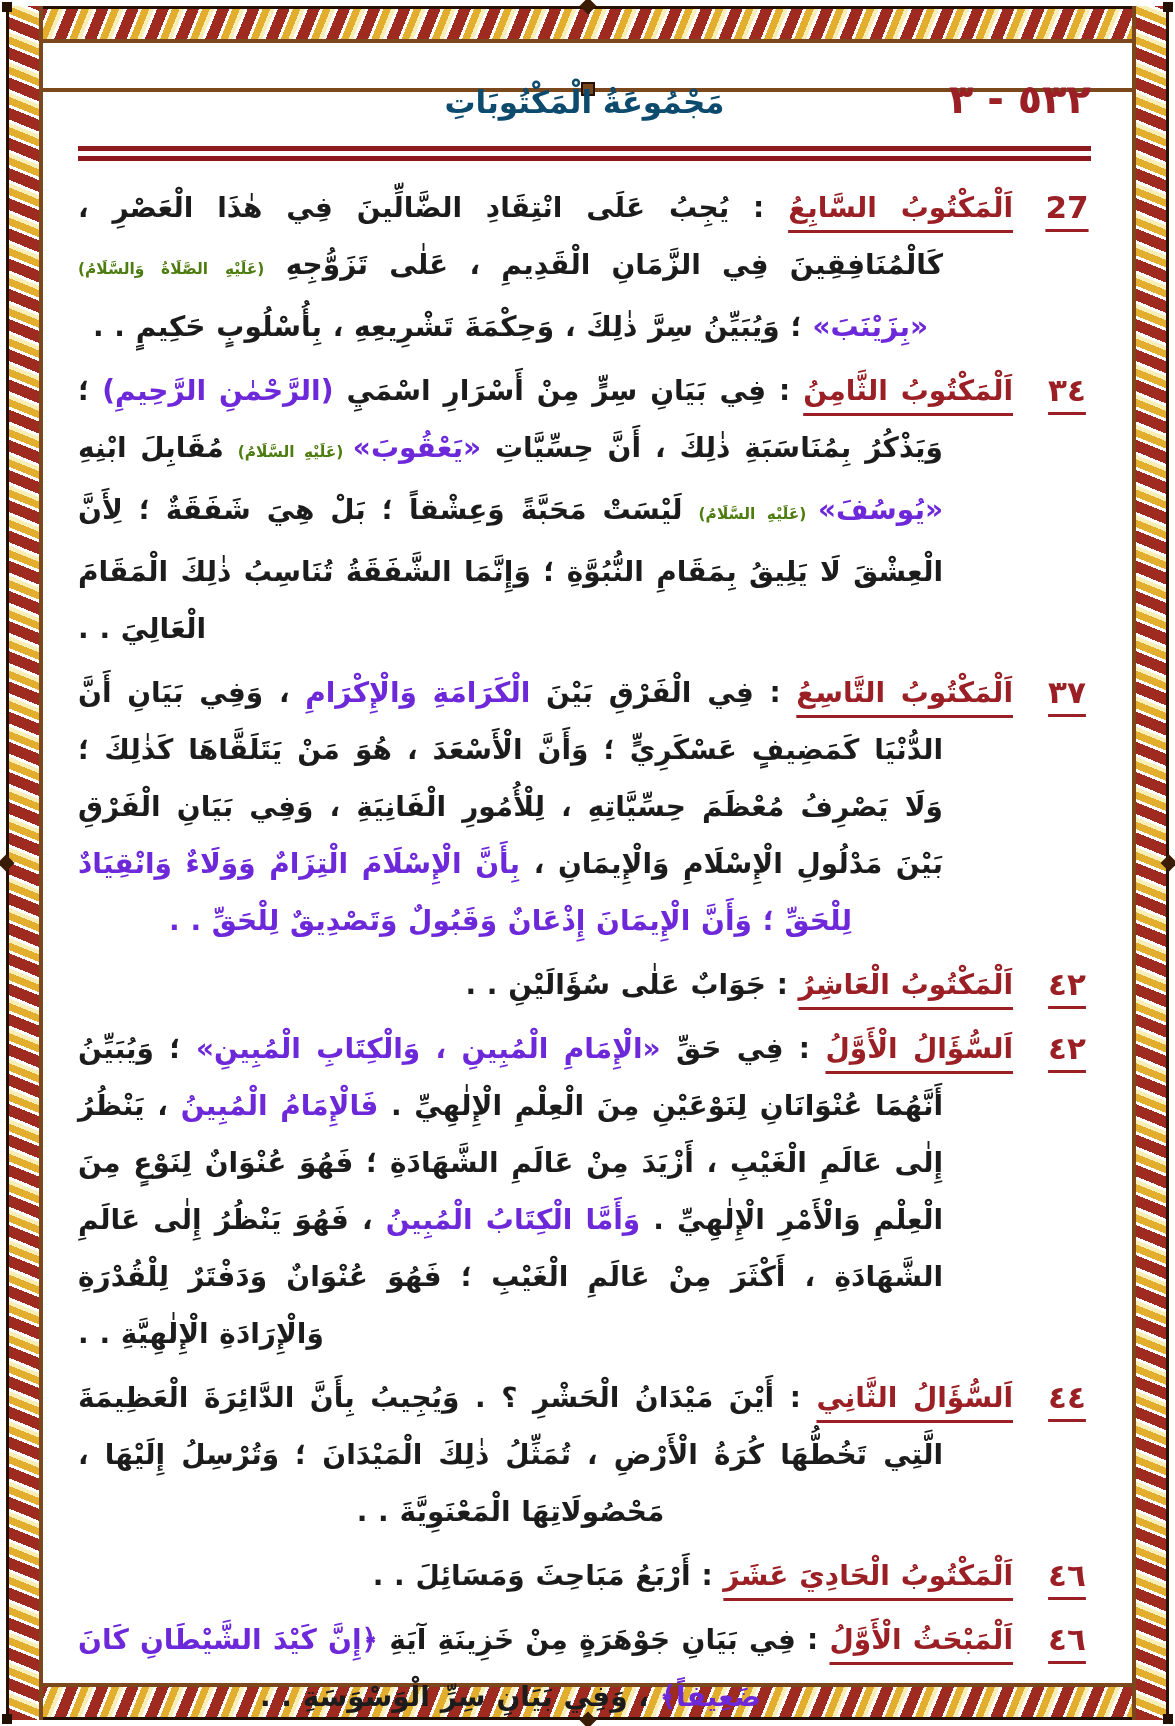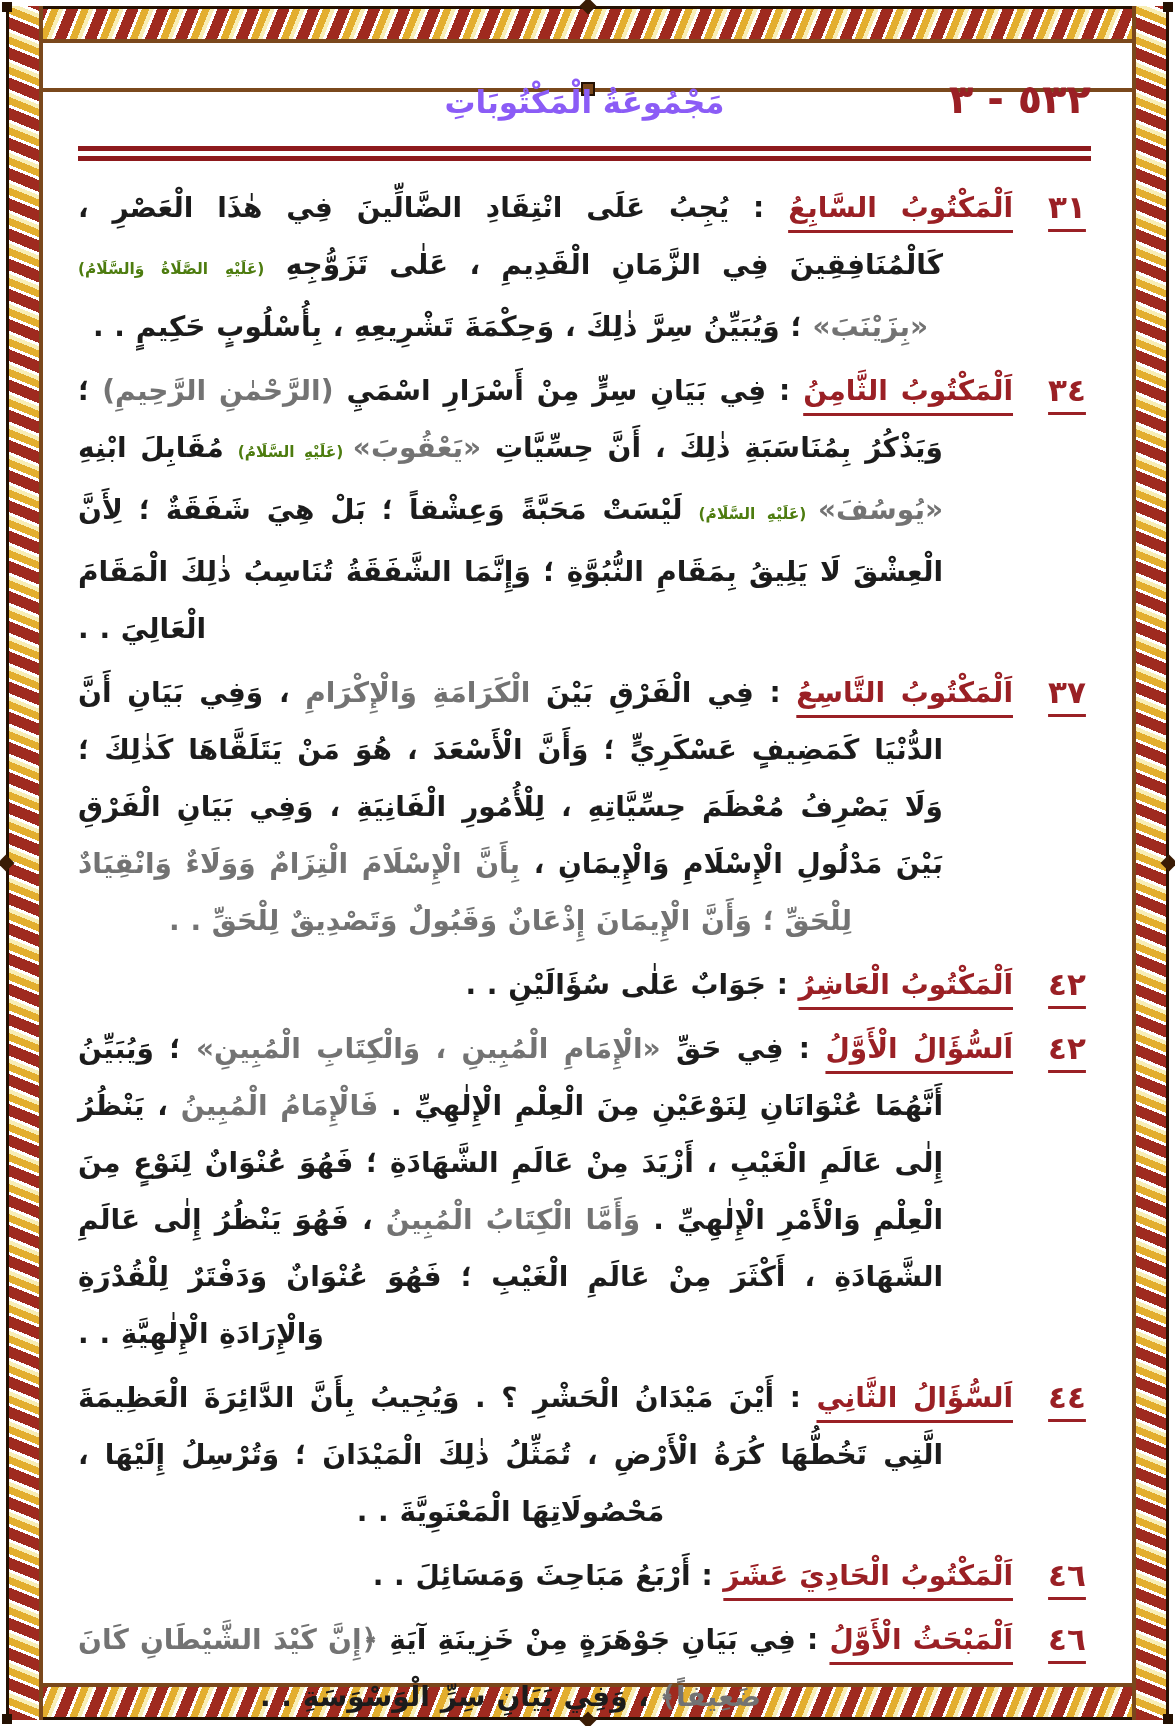--- a/index.html
+++ b/index.html
@@ -39,21 +39,21 @@
 
   
   .content { position:absolute; left:78px; right:84px; top:50px; bottom:40px; direction:rtl; }
   .header { position:relative; height:90px; }
   .page-number {
     position:absolute; right:0px; top:26px;
     font-size:40px; font-weight:bold; color:#9a2025; direction:rtl; letter-spacing:1px;
   }
   .page-title {
     text-align:center; padding-top:34px;
-    font-size:31px; font-weight:bold; color:#8b5cf6;
+    font-size:31px; font-weight:bold; color:#0c4a6e;
   }
   .sep-rule {
     height:5px; border-top:5px solid #8e1a1d; border-bottom:5px solid #8e1a1d;
     margin-top:6px;
   }
   .entries { margin-top:18px; }
   .entry { position:relative; padding-right:148px; margin-bottom:7px; direction:rtl; }
   .entry-num {
     position:absolute; right:-12px; top:0; width:72px; text-align:center;
     color:#9a2025; font-weight:bold; font-size:31px; line-height:57px;
@@ -65,21 +65,21 @@
     text-align:justify; text-indent:-70px; word-spacing:1px;
   }
   .entry-body.last-center { text-align-last:center; }
   .entry-body.last-start  { text-align-last:right; }
   .entry-body.last-end    { text-align-last:left; }
   .entry-title {
     color:#9a2025; white-space:nowrap;
     text-decoration:underline; text-decoration-color:#9a2025;
     text-decoration-thickness:3px; text-underline-offset:13px;margin-top:36px;
   }
-  .seg-red, .seg-verse { color:#737373;margin-top:15px; }
+  .seg-red, .seg-verse { color:#6d28d9;margin-top:15px; }
   .seg-seal { font-size:0.55em; color:#4d7c0f; }
 </style>
 </head>
 <body>
 
 <div class="page">
 
   <div class="band h top"></div>
   <div class="band h bottom"></div>
   <div class="band v left"></div>
@@ -96,21 +96,21 @@
   <div class="corner-dot br"></div>
 
   <div class="content">
     <div class="header">
       <div class="page-number">٥٣٢ - ٣</div>
       <div class="page-title">مَجْمُوعَةُ الْمَكْتُوبَاتِ</div>
     </div>
     <div class="sep-rule"></div>
     <div class="entries" id="entries">
         <div class="entry">
-          <span class="entry-num">٣١</span>
+          <span class="entry-num">27</span>
           <p class="entry-body last-center"><span class="entry-title">اَلْمَكْتُوبُ السَّابِعُ</span><span class="seg-black"> : يُجِبُ عَلَى انْتِقَادِ الضَّالِّينَ فِي هٰذَا الْعَصْرِ ، كَالْمُنَافِقِينَ فِي الزَّمَانِ الْقَدِيمِ ، عَلٰى تَزَوُّجِهِ </span><span class="seg-seal">(عَلَيْهِ الصَّلَاةُ وَالسَّلَامُ)</span><span class="seg-red"> «بِزَيْنَبَ»</span><span class="seg-black"> ؛ وَيُبَيِّنُ سِرَّ ذٰلِكَ ، وَحِكْمَةَ تَشْرِيعِهِ ، بِأُسْلُوبٍ حَكِيمٍ . .</span></p>
         </div>
         <div class="entry">
           <span class="entry-num">٣٤</span>
           <p class="entry-body last-end"><span class="entry-title">اَلْمَكْتُوبُ الثَّامِنُ</span><span class="seg-black"> : فِي بَيَانِ سِرٍّ مِنْ أَسْرَارِ اسْمَيِ </span><span class="seg-red">(الرَّحْمٰنِ الرَّحِيمِ)</span><span class="seg-black"> ؛ وَيَذْكُرُ بِمُنَاسَبَةِ ذٰلِكَ ، أَنَّ حِسِّيَّاتِ </span><span class="seg-red">«يَعْقُوبَ»</span><span class="seg-seal"> (عَلَيْهِ السَّلَامُ)</span><span class="seg-black"> مُقَابِلَ ابْنِهِ </span><span class="seg-red">«يُوسُفَ»</span><span class="seg-seal"> (عَلَيْهِ السَّلَامُ)</span><span class="seg-black"> لَيْسَتْ مَحَبَّةً وَعِشْقاً ؛ بَلْ هِيَ شَفَقَةٌ ؛ لِأَنَّ الْعِشْقَ لَا يَلِيقُ بِمَقَامِ النُّبُوَّةِ ؛ وَإِنَّمَا الشَّفَقَةُ تُنَاسِبُ ذٰلِكَ الْمَقَامَ الْعَالِيَ . .</span></p>
         </div>
         <div class="entry">
           <span class="entry-num">٣٧</span>
           <p class="entry-body last-center"><span class="entry-title">اَلْمَكْتُوبُ التَّاسِعُ</span><span class="seg-black"> : فِي الْفَرْقِ بَيْنَ </span><span class="seg-red">الْكَرَامَةِ وَالْإِكْرَامِ</span><span class="seg-black"> ، وَفِي بَيَانِ أَنَّ الدُّنْيَا كَمَضِيفٍ عَسْكَرِيٍّ ؛ وَأَنَّ الْأَسْعَدَ ، هُوَ مَنْ يَتَلَقَّاهَا كَذٰلِكَ ؛ وَلَا يَصْرِفُ مُعْظَمَ حِسِّيَّاتِهِ ، لِلْأُمُورِ الْفَانِيَةِ ، وَفِي بَيَانِ الْفَرْقِ بَيْنَ مَدْلُولِ الْإِسْلَامِ وَالْإِيمَانِ ، </span><span class="seg-red">بِأَنَّ الْإِسْلَامَ الْتِزَامٌ وَوَلَاءٌ وَانْقِيَادٌ لِلْحَقِّ ؛ وَأَنَّ الْإِيمَانَ إِذْعَانٌ وَقَبُولٌ وَتَصْدِيقٌ لِلْحَقِّ . .</span></p>
         </div>

